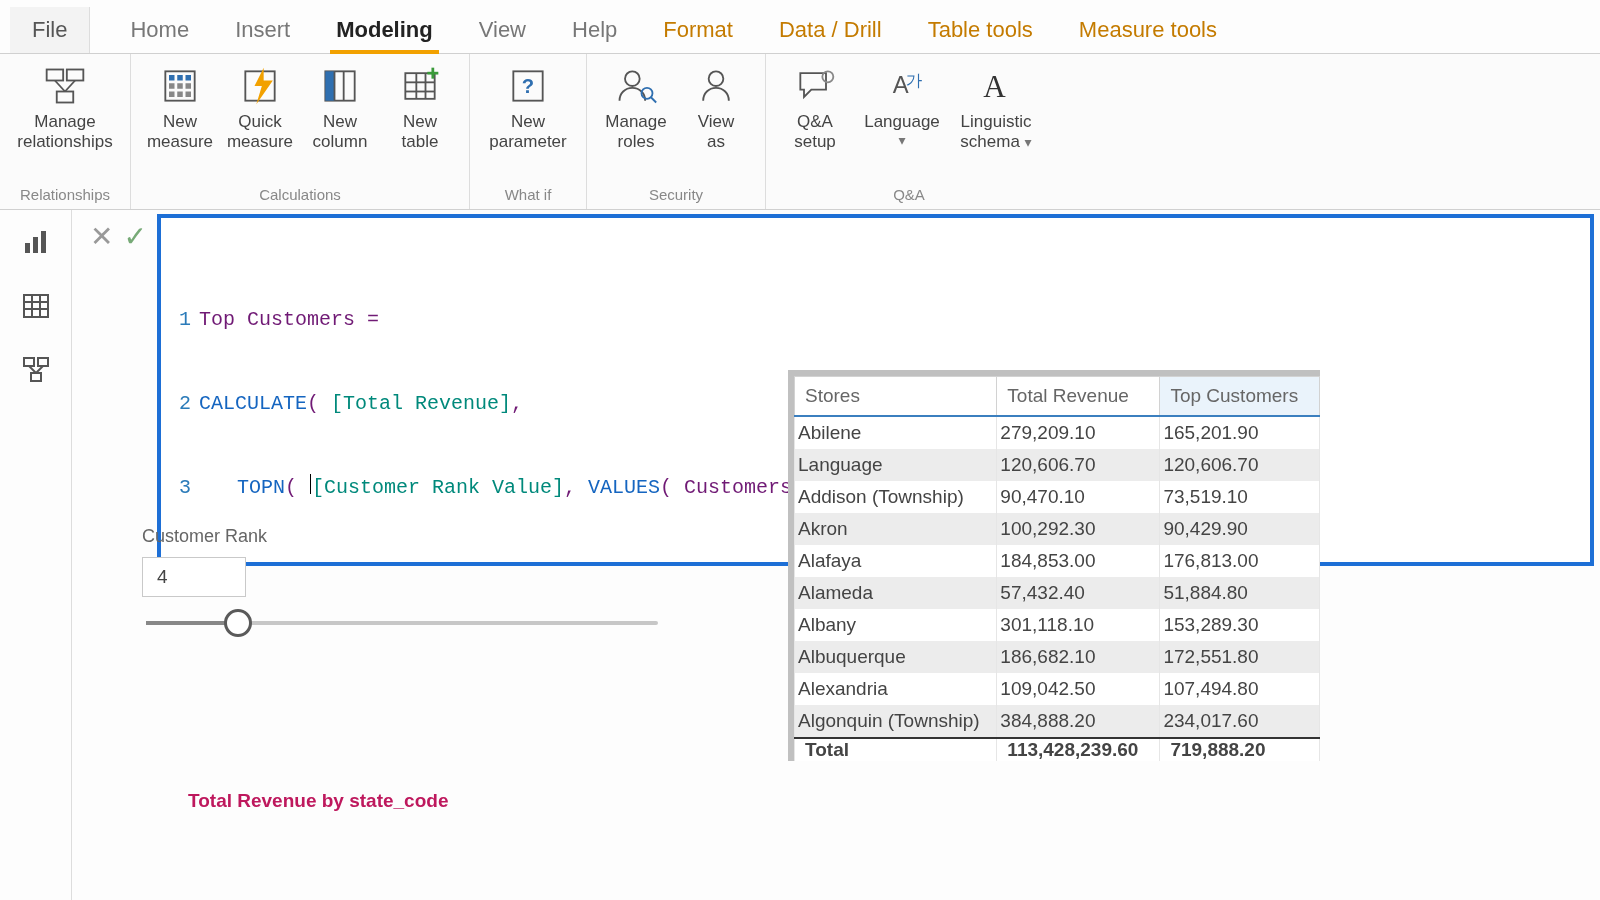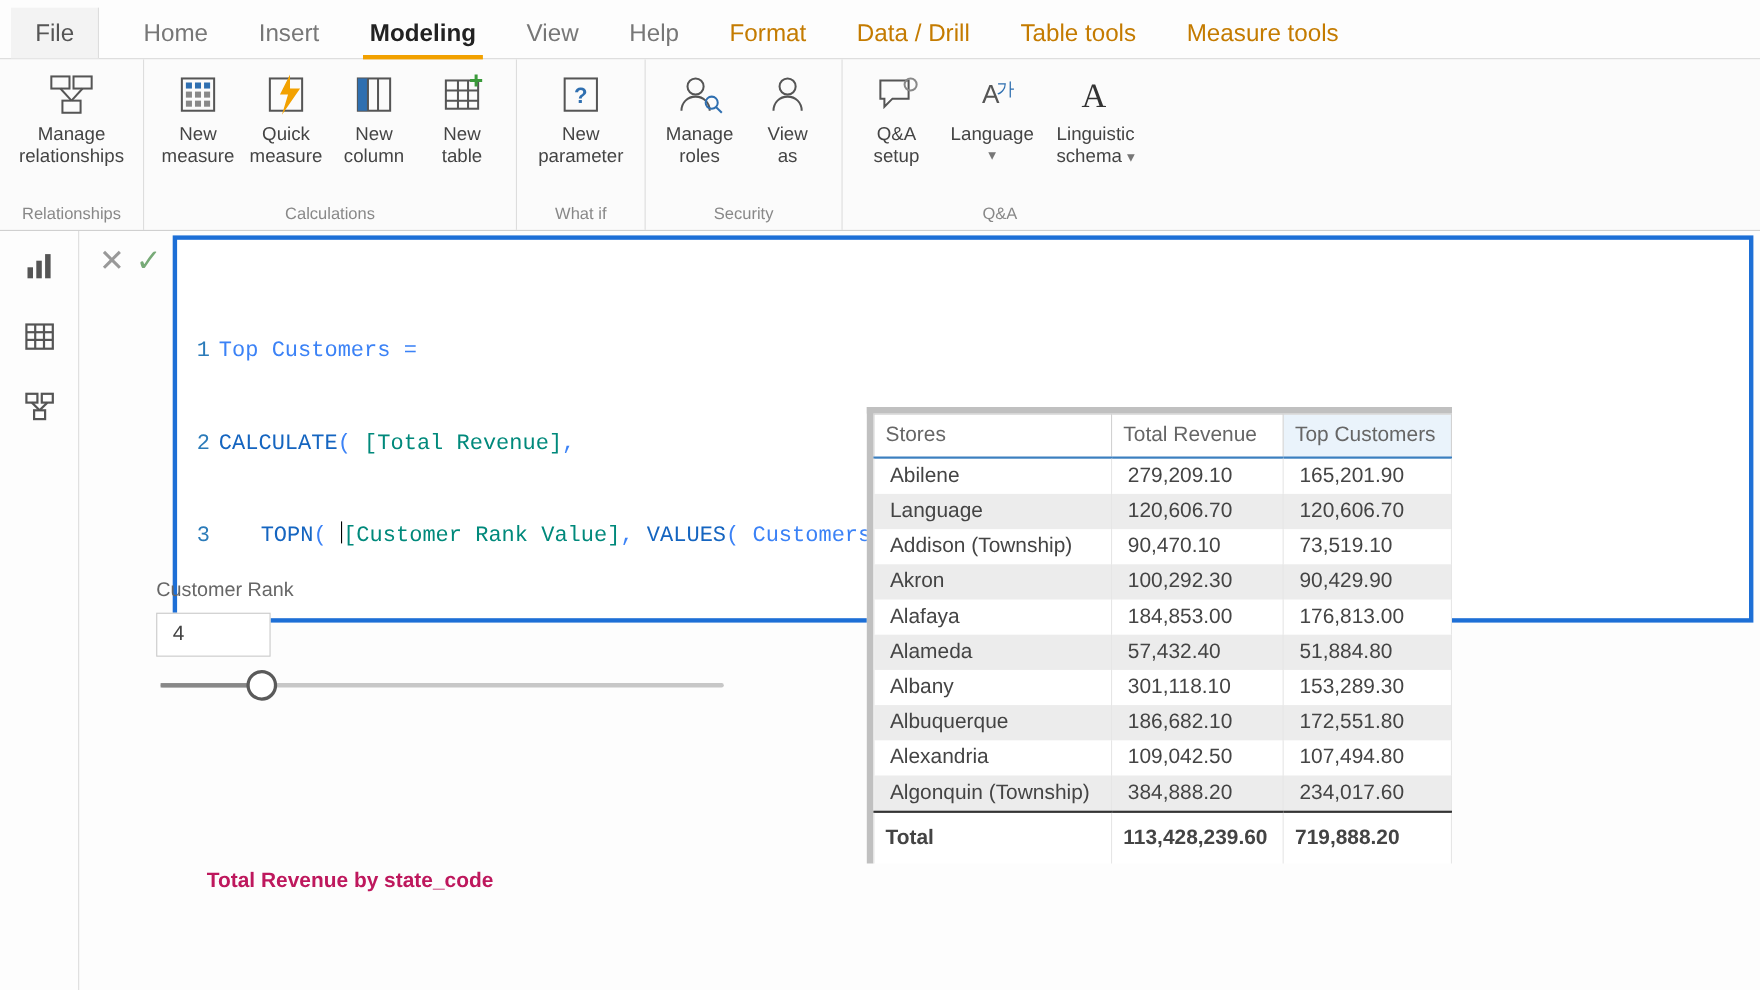--- a/index.html
+++ b/index.html
@@ -118,21 +118,21 @@
     font-family: Consolas, "Courier New", monospace;
     font-size: 20px;
     line-height: 28px;
     padding: 4px 8px;
     white-space: pre;
     overflow: hidden;
     position: relative;
   }
   .formula .ln { display:flex; }
   .formula .gut { width: 22px; color: #2b7bb9; text-align: right; margin-right: 8px; }
-  .tok-plain { color: #3b82f6; }
+  .tok-plain { color: #701a75; }
   .tok-func { color: #1565c0; }
   .tok-col { color: #00897b; }
   .tok-kw { color: #1565c0; }
   .cursor-caret { display:inline-block; width:1px; height:20px; background:#000; vertical-align:middle; margin:0 1px; }
   .bg-title {
     position:absolute;
     left: 66px; top: 36px;
     font-size: 58px;
     font-weight: 700;
     color: #5a5a5a;
@@ -193,29 +193,29 @@
     color: #666;
     border: 1px solid #d2d2d2;
     padding: 8px 10px;
     border-bottom: 2px solid #3b7fbf;
     background:#fff;
   }
   table.datatable th.sel { background:#eaf3fb;margin-top:32px; }
   table.datatable td {
     border-left: 1px solid #e6e6e6;
     border-right: 1px solid #e6e6e6;
-    padding: 5px 14px;
+    padding: 5px 3px;
     color: #444;
   }
   table.datatable tr.alt td { background:#ececec; }
   table.datatable td.num { text-align: left; }
   table.datatable tfoot td {
     font-weight: 700;
     border-top: 2px solid #333;
-    padding: 12px 10px;
+    padding: 0 10px;
   }
   
   .chart-title {
     position:absolute;
     left: 80px; top: 580px;
     font-size: 19px;
     font-weight: 600;
     color: #be185d;
     margin-left: 36px;
   }

